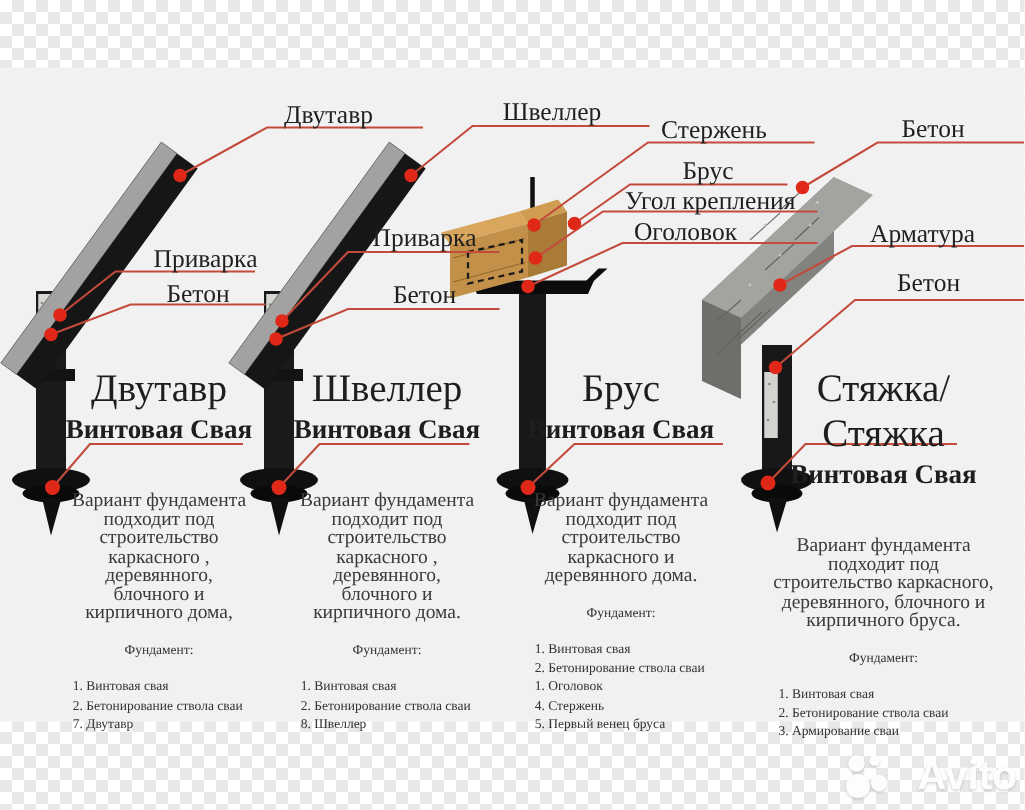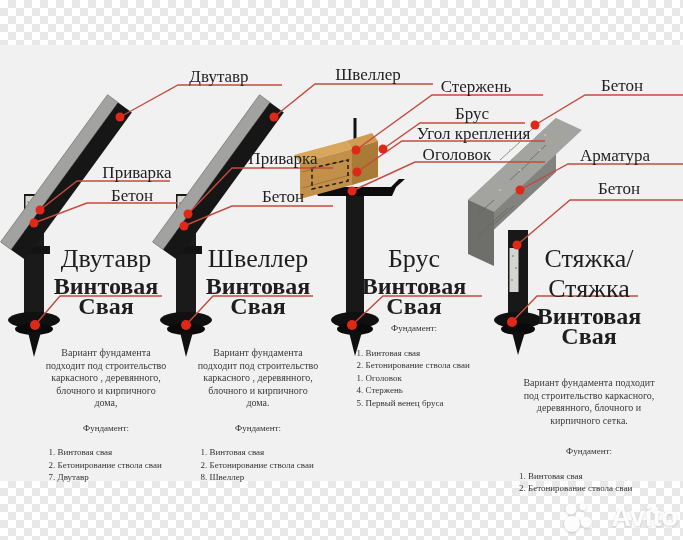--- a/index.html
+++ b/index.html
@@ -21,23 +21,23 @@
   .callout {
     position:absolute; z-index:2; font-size:17px; color:#1f1f1f;
     text-align:center; white-space:nowrap; line-height:1;
   }
   .col { position:absolute; top:244px; z-index:2; text-align:center; color:#1e1e1e; }
   .col-1 { left:36px;  width:140px; }
   .col-2 { left:188px; width:140px; }
   .col-3 { left:350px; width:128px; }
   .col-4 { left:510px; width:158px; }
   .col-title { font-size:26px; line-height:30px; font-weight:normal; }
-  .col-sub   { font-size:24px; line-height:20px; font-weight:bold; margin-top:2px; }
+  .col-sub   { font-size:18px; line-height:20px; font-weight:bold; margin-top:2px; }
   .col-desc  {
-    font-size:10px; line-height:12.5px; color:#3a3a3a;
+    font-size:13px; line-height:12.5px; color:#3a3a3a;
     margin:31px auto 12px auto; width:122px; min-height:56px;
   }
   .col-4 .col-desc { width:147px; }
   .col-list { margin-top:6px; font-size:9px; line-height:12.5px; color:#333; }
   .list-heading { text-align:center; margin-bottom:1px; }
   .list-items { text-align:left; margin:12px auto; width:115px; }
   .col-4 .list-items { width:140px; }
   .watermark {
     position:absolute; right:5px; bottom:7px; z-index:3;
     display:flex; align-items:center; gap:15px;
@@ -236,41 +236,43 @@
         <div class="list-item">8. Швеллер</div>
         <div class="list-item"></div>
         <div class="list-item"></div>
       </div>
     </div>
   </div>
 
   <div class="col col-3">
     <div class="col-title">Брус</div>
     <div class="col-sub">Винтовая Свая</div>
+    <div class="col-desc">Вариант фундамента подходит под строительство каркасного и деревянного дома.</div>
     <div class="col-list">
       <div class="list-heading">Фундамент:</div>
       <div class="list-items">
         <div class="list-item">1. Винтовая свая</div>
         <div class="list-item">2. Бетонирование ствола сваи</div>
         <div class="list-item">1. Оголовок</div>
         <div class="list-item">4. Стержень</div>
         <div class="list-item">5. Первый венец бруса</div>
       </div>
     </div>
   </div>
 
   <div class="col col-4">
     <div class="col-title">Стяжка/Стяжка</div>
     <div class="col-sub">Винтовая Свая</div>
-    <div class="col-desc">Вариант фундамента подходит под строительство каркасного, деревянного, блочного и кирпичного сетка.</div>
-    <div class="col-list">
-      <div class="list-heading">Фундамент:</div>
-      <div class="list-items">
-        <div class="list-item">1. Винтовая свая</div>
-        <div class="list-item">2. Бетонирование ствола сваи</div>
+    <div class="col-desc">Вариант фундамента подходит под строительство каркасного, деревянного, блочного и кирпичного бруса.</div>
+    <div class="col-list">
+      <div class="list-heading">Фундамент:</div>
+      <div class="list-items">
+        <div class="list-item">1. Винтовая свая</div>
+        <div class="list-item">2. Бетонирование ствола сваи</div>
+        <div class="list-item">3. Армирование сваи</div>
       </div>
     </div>
   </div>
 
   <div class="watermark">
     <svg width="36" height="32" viewBox="0 0 36 32">
       <g fill="rgba(255,255,255,0.95)">
         <circle cx="10" cy="8" r="5.5"></circle>
         <circle cx="22" cy="6" r="3.5"></circle>
         <circle cx="11" cy="23" r="8"></circle>

